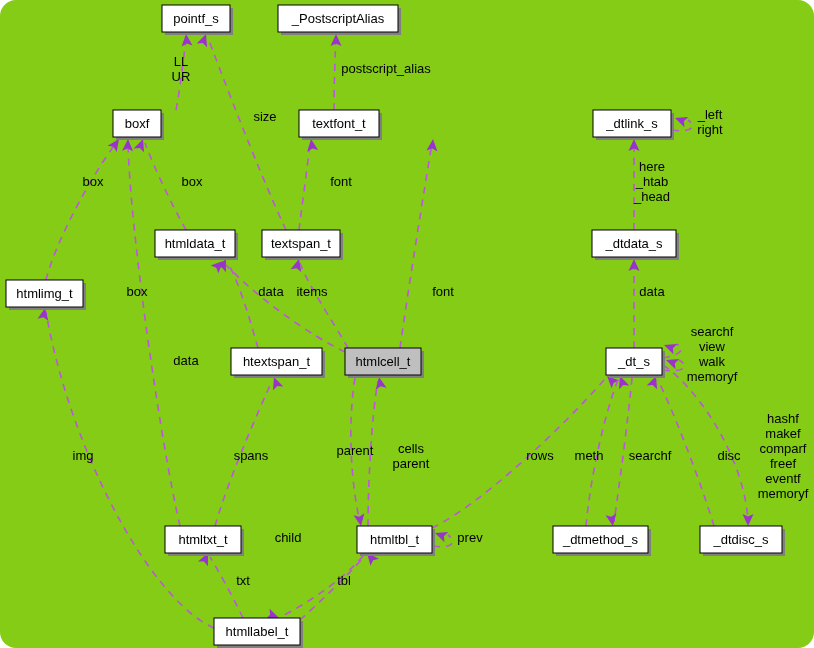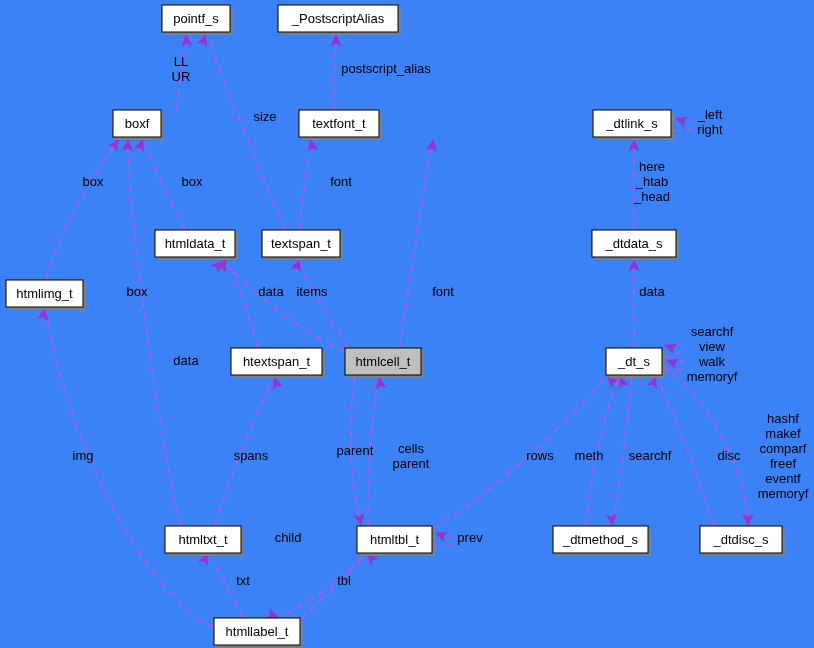--- a/index.html
+++ b/index.html
@@ -5,23 +5,24 @@
 <style>
   html, body {
     margin: 0;
     padding: 0;
     background: #ffffff;
   }
   #diagram-root {
     position: relative;
     width: 814px;
     height: 648px;
-    background: #3b82f6;
+    background: #84cc16;
     font-family: "Liberation Sans", sans-serif;
     overflow: hidden;
+    border-radius: 16px;
   }
   svg#graph {
     position: absolute;
     left: 0;
     top: 0;
     width: 814px;
     height: 648px;
     display: block;
   }
   .node-box {

